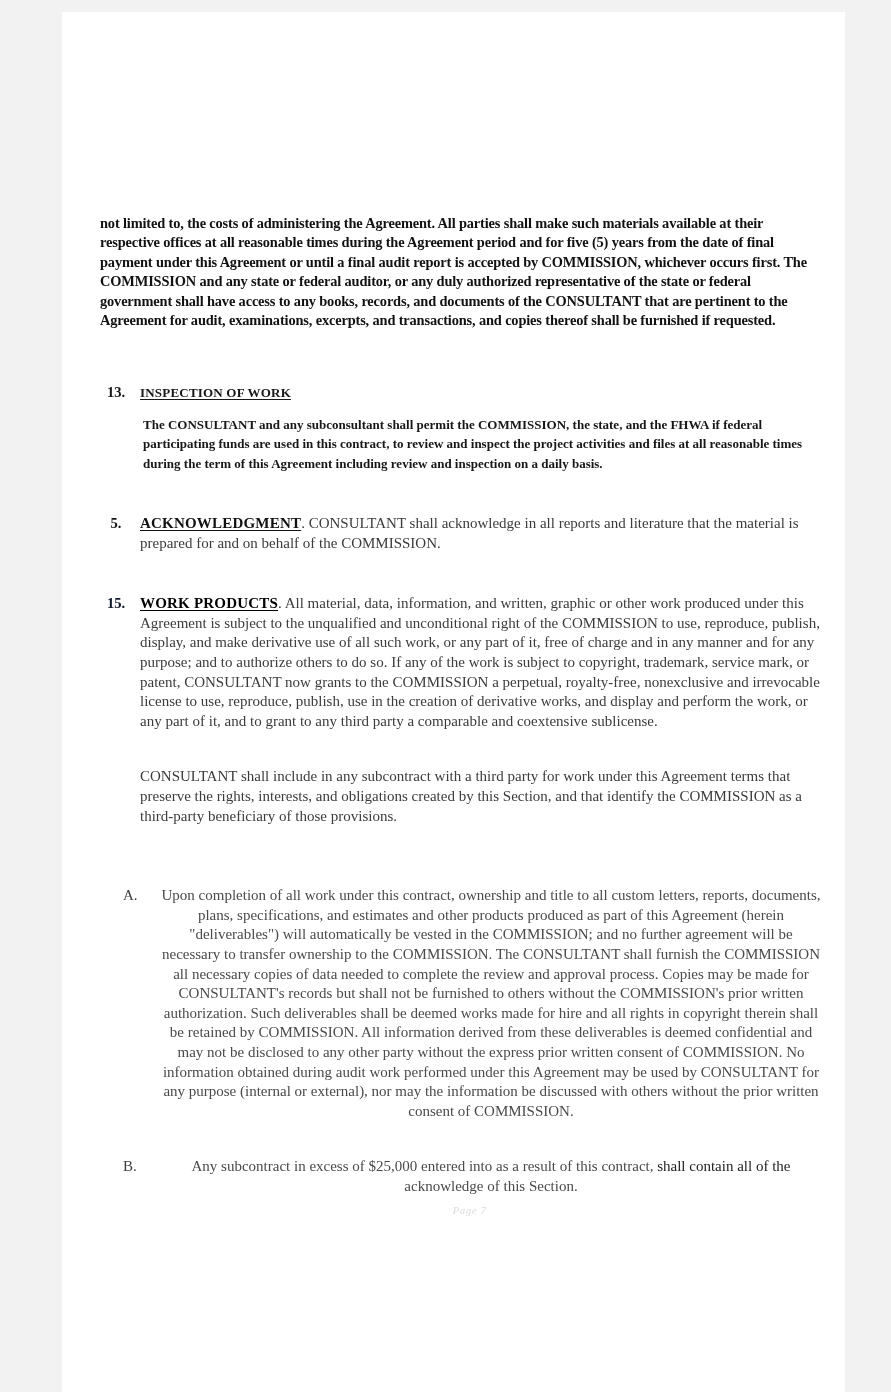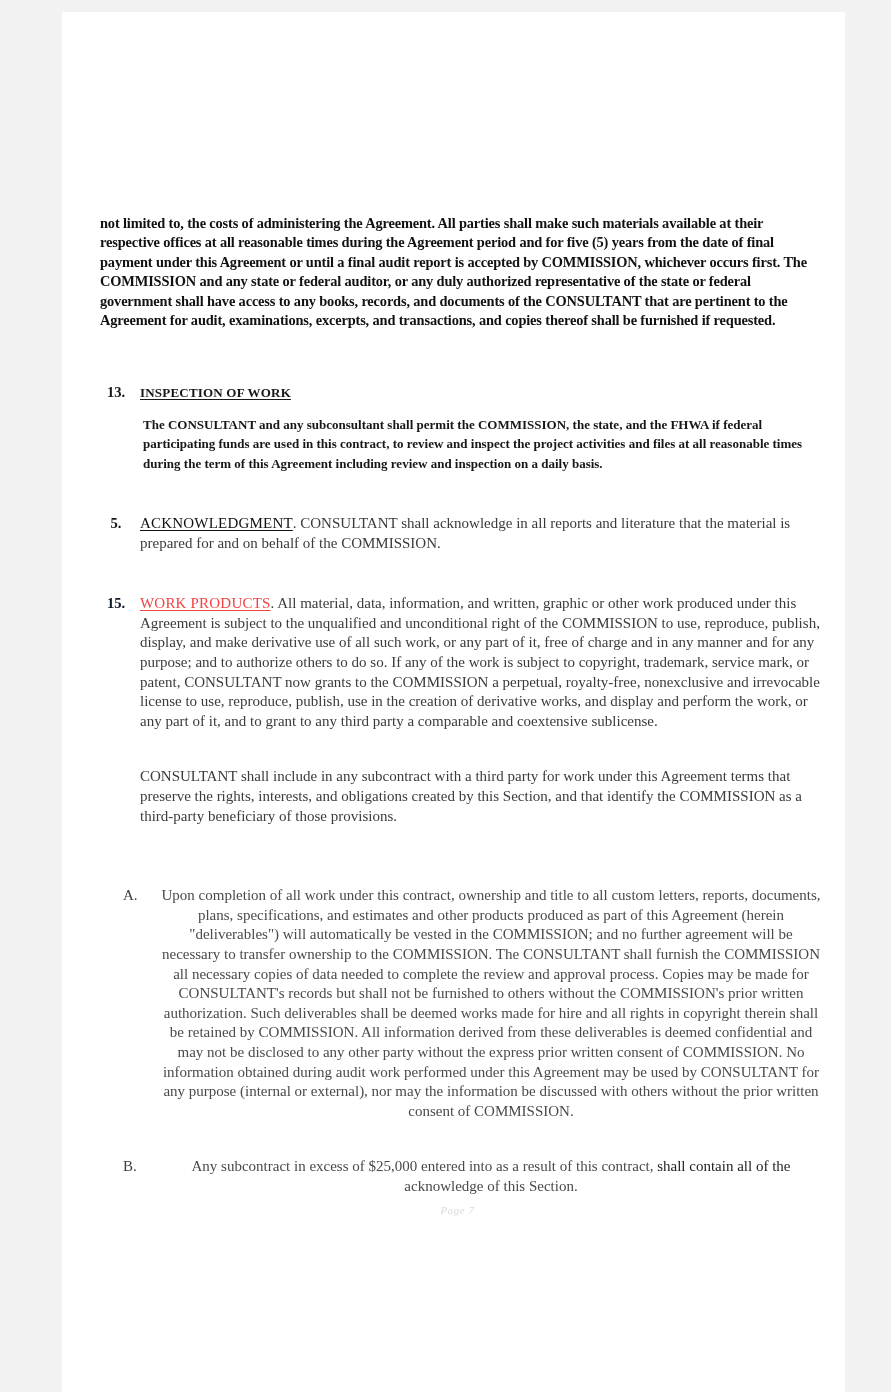--- a/index.html
+++ b/index.html
@@ -79,27 +79,27 @@
     top: 0;
     width: 32px;
     text-align: center;
     font-weight: bold;
     color: #171717;
     font-size: 14.6px;
     line-height: 19.4px;
   }
   .section-num.faded { color: #0f172a; }
   .heading-ul {
-    font-weight: normal;
+    font-weight: bold;
     text-decoration: underline;
     text-underline-offset: 2px;
     color: #111111;
     letter-spacing: 0.2px;
   }
-  .heading-ul.grey { color: #ef4444; }
+  .heading-ul.grey { color: #000000; }
   .section-body {
     padding-left: 3px;
   }
 
   
   .letter-row {
     position: relative;
     padding-left: 37px;
     margin-left: 23px;
   }
@@ -113,21 +113,21 @@
     line-height: 19.6px;
   }
   .inline-bold {
     font-weight: normal;
     color: #1d1d1d;
   }
 
   
   #page-footer {
     position: absolute;
-    left: 4px;
+    left: 16px;
     top: 1192px;
     width: 783px;
     text-align: center;
     font-style: italic;
     font-size: 11px;
     color: #cfcfcf;
     letter-spacing: 0.5px;
     opacity: 0.75;
   }
 </style>

